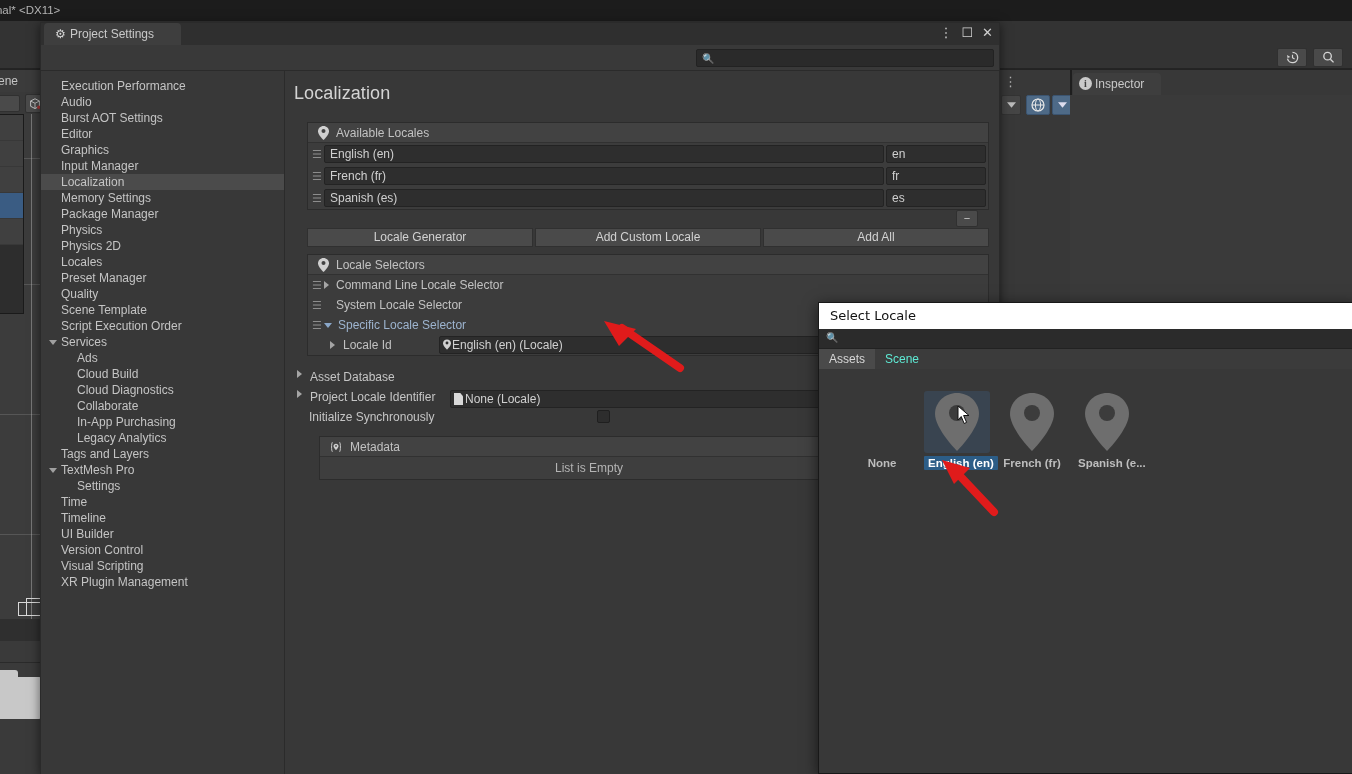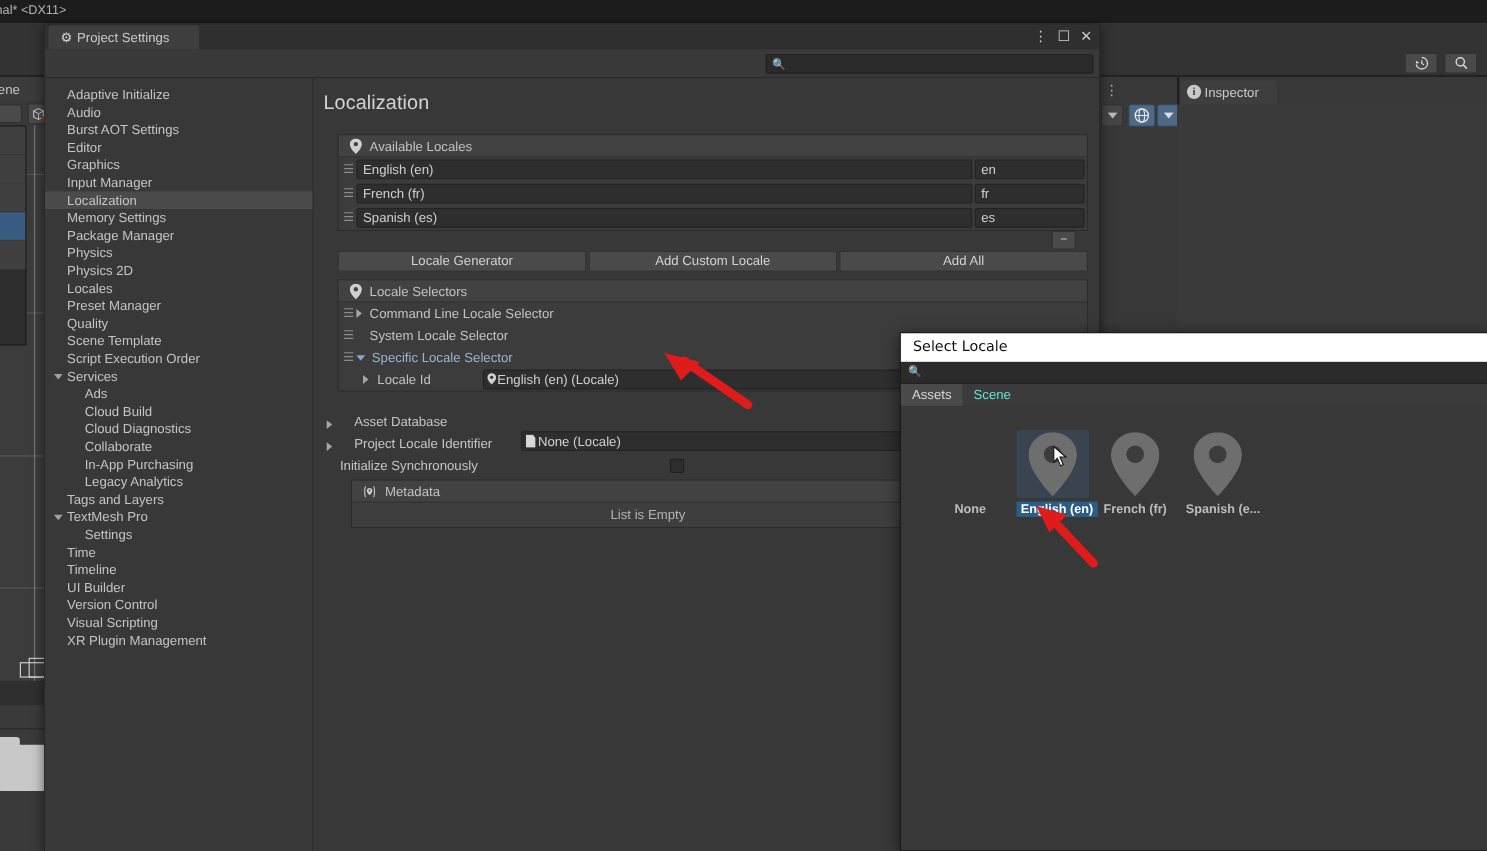--- a/index.html
+++ b/index.html
@@ -185,23 +185,22 @@
     border-top: 4px solid transparent; border-bottom: 4px solid transparent;
     margin-right: 7px;
   }
   .sel-row .tri2.open {
     border-left: 4.5px solid transparent; border-right: 4.5px solid transparent;
     border-top: 5px solid #8aa7c9; border-bottom: none; margin-right: 6px;
   }
   .sel-row.blue { color: #9db4cf; }
 
   .prop-row {
-    display: flex; align-items: flex-end; height: 20px; color: #c5c5c5; font-size: 12px;
+    display: flex; align-items: flex-start; height: 20px; color: #c5c5c5; font-size: 12px;
     margin-left: 12px;
-    gap: 12px;
   }
   .prop-tri {
     width: 0; height: 0; border-left: 5px solid #a5a5a5;
     border-top: 4px solid transparent; border-bottom: 4px solid transparent;
     margin-right: 8px;
   }
   .obj-fld {
     height: 18px; background: #2e2e2e; border: 1px solid #232323; border-radius: 2px;
     color: #d0d0d0; font-size: 12px; line-height: 16px; padding-left: 3px;
     display: flex; align-items: center;
@@ -363,21 +362,21 @@
   <div class="ps-searchrow">
     <div class="ps-search">
       <span class="mag">🔍</span>
       <input type="text" style="position: absolute; left: 18px; top: 1px; width: 270px; height: 14px; background: transparent; border: none; outline: none; color: rgb(208, 208, 208); font-size: 11px; font-family: &quot;Liberation Sans&quot;, sans-serif;" placeholder="">
     </div>
   </div>
 
   <div class="ps-body">
 
     <div class="ps-sidebar" id="sidebar">
-          <div class="side-item"><span>Adaptive Initialize</span></div>
+          <div class="side-item"><span>Execution Performance</span></div>
           <div class="side-item"><span>Audio</span></div>
           <div class="side-item"><span>Burst AOT Settings</span></div>
           <div class="side-item"><span>Editor</span></div>
           <div class="side-item"><span>Graphics</span></div>
           <div class="side-item"><span>Input Manager</span></div>
           <div class="side-item sel"><span>Localization</span></div>
           <div class="side-item"><span>Memory Settings</span></div>
           <div class="side-item"><span>Package Manager</span></div>
           <div class="side-item"><span>Physics</span></div>
           <div class="side-item"><span>Physics 2D</span></div>

